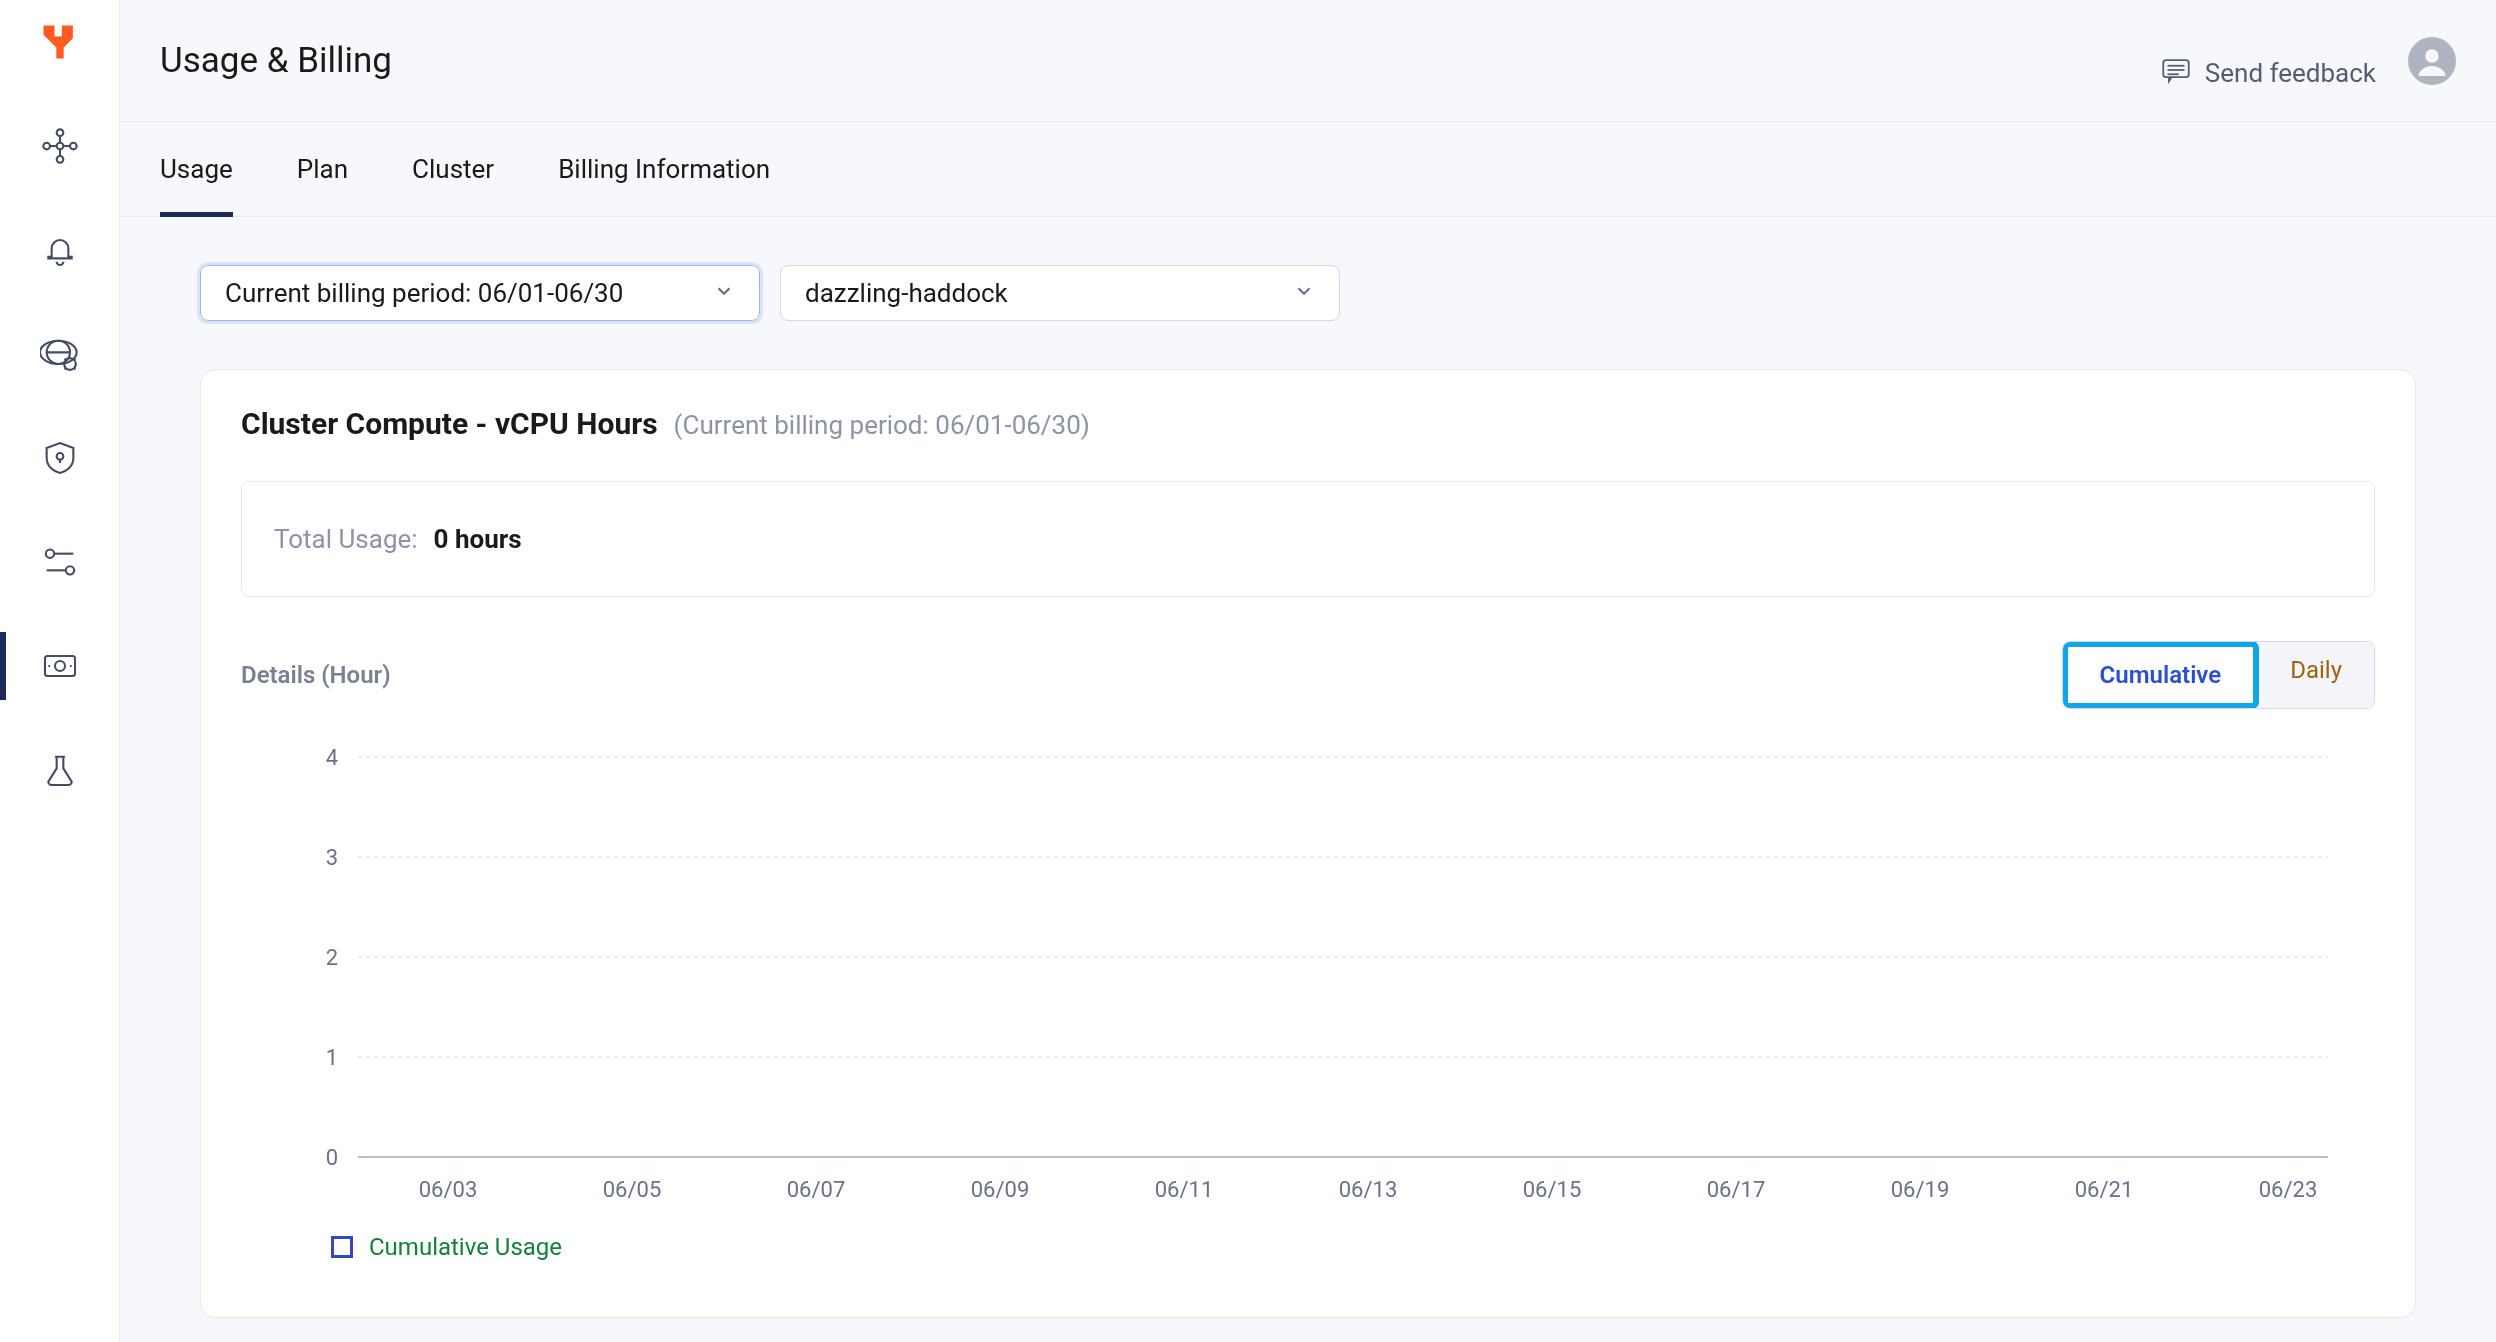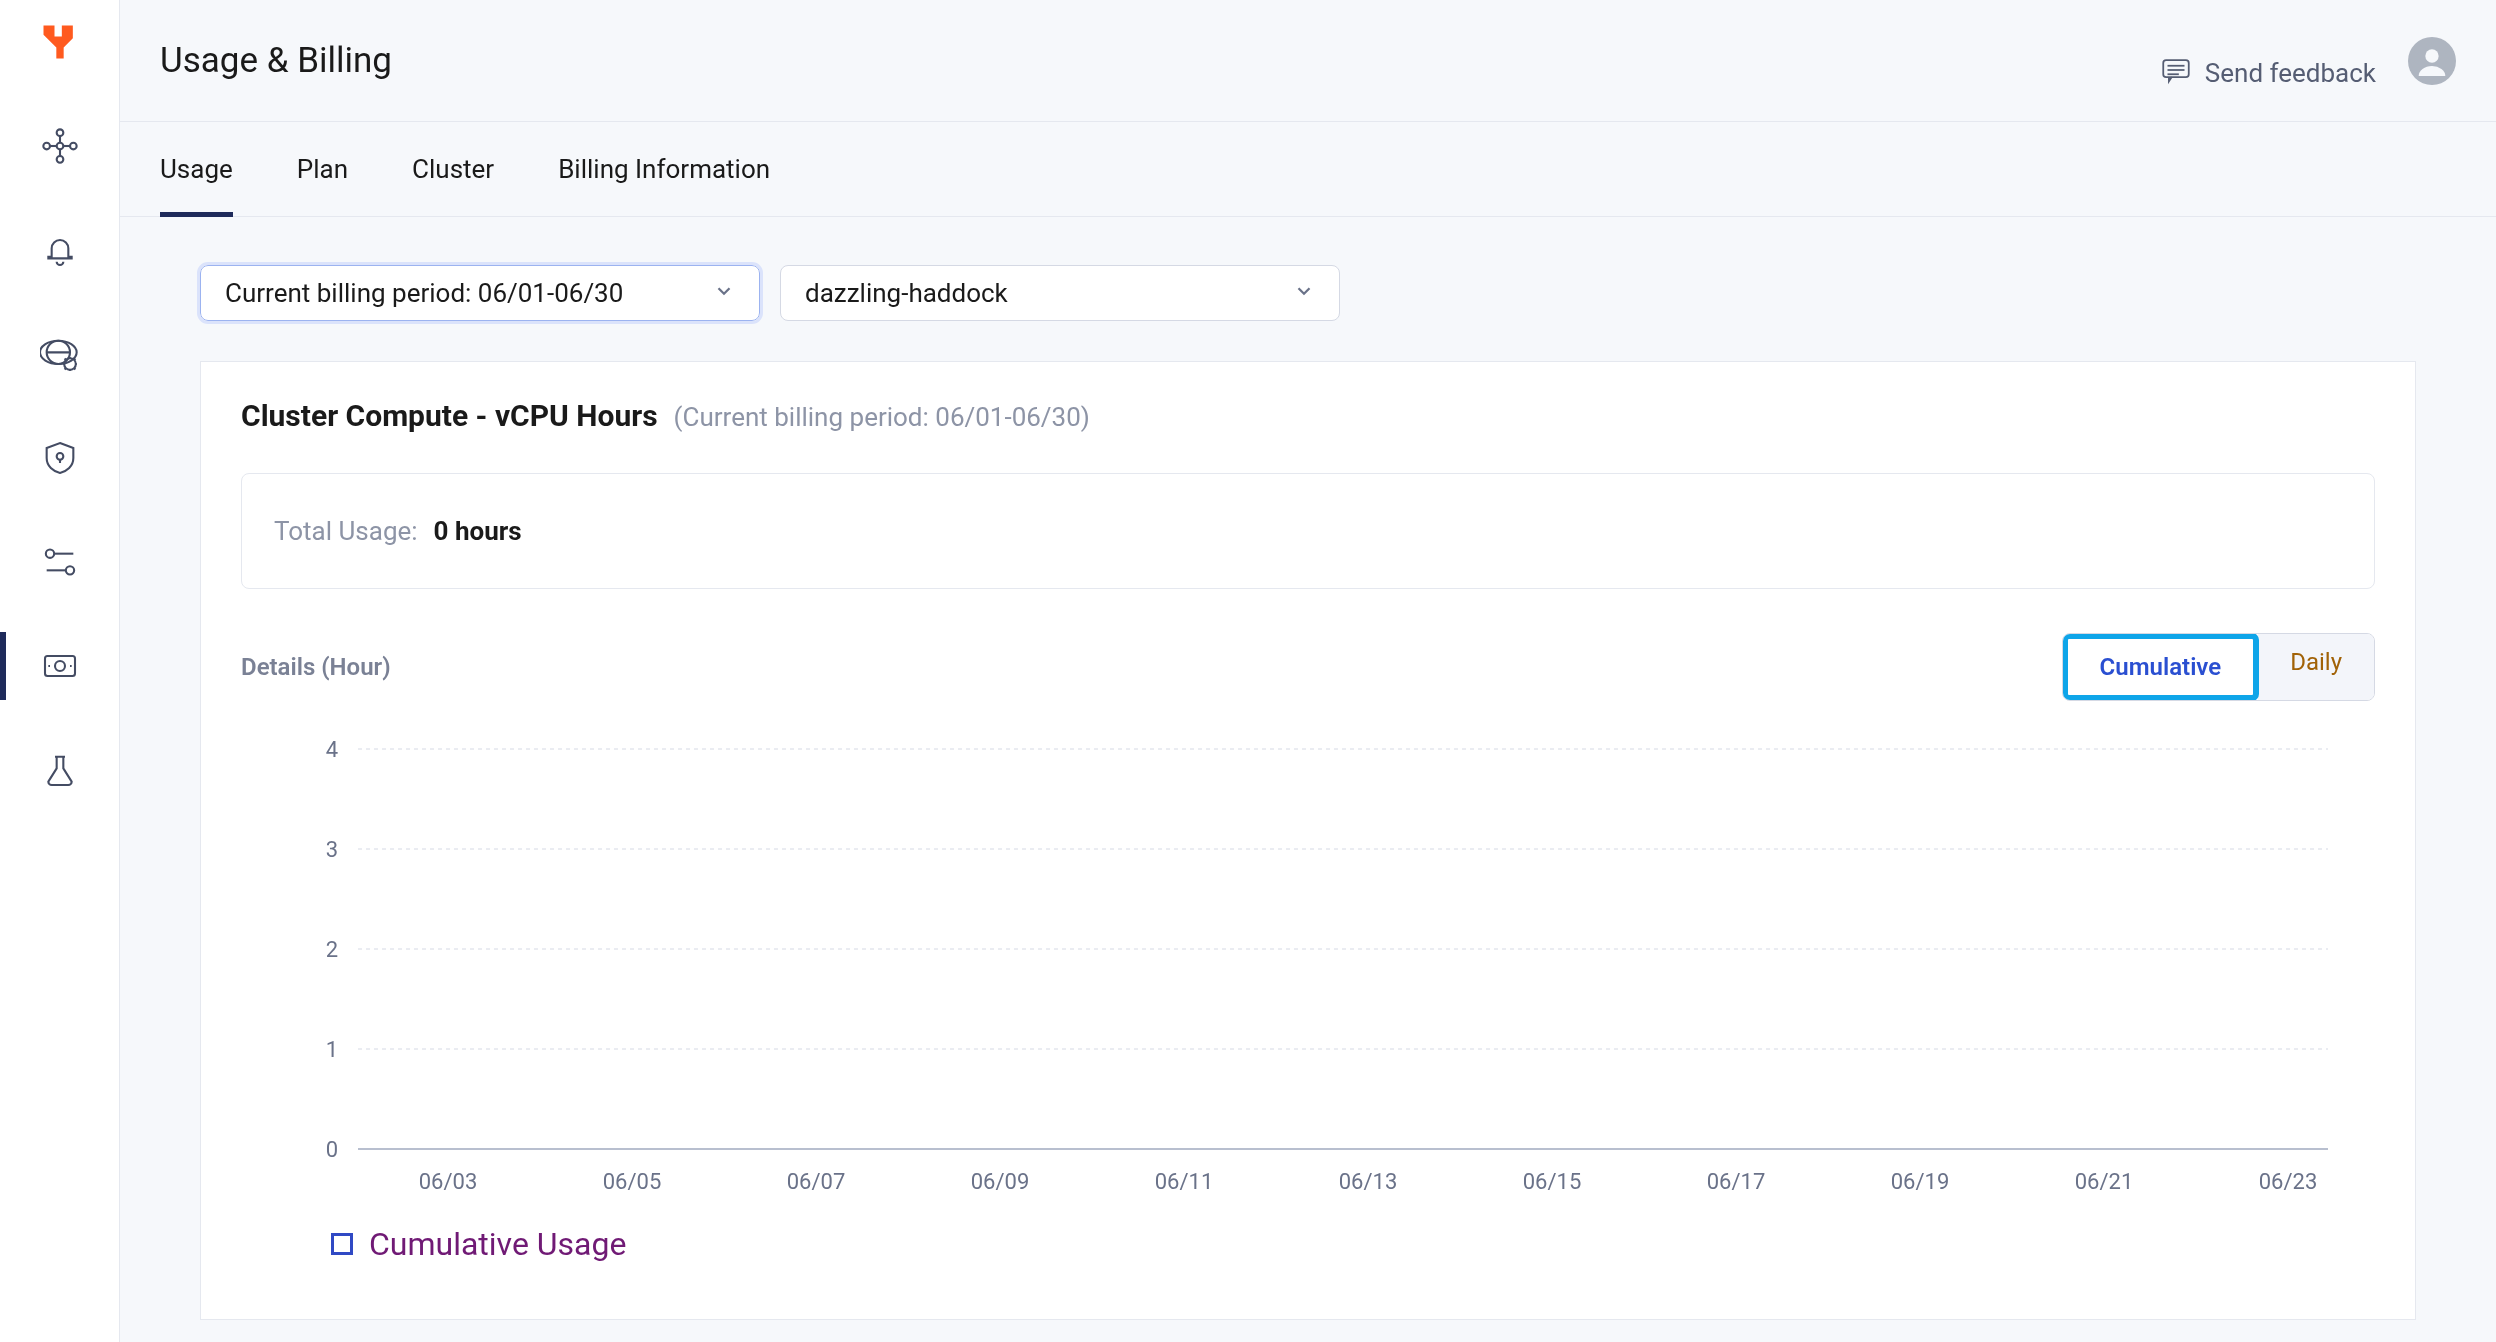--- a/index.html
+++ b/index.html
@@ -109,24 +109,24 @@
       font-size:26px;
       color:#1a1a1a;
       cursor:pointer;
     }
     .select-box.focused {
       outline:3px solid #dbe3fb;
       border-color:#9cb3f0;
     }
     .chev { color:#6a7289; }
     .card {
-      margin: 0 80px;
+      margin: 8px 80px;
       background:#fff;
       border:1px solid #e5e8ef;
-      border-radius:0;
+      border-radius:16px;
       padding: 36px 40px 56px 40px;
       text-align: right;
     }
     .card-header {
       display:flex; align-items:baseline; gap:16px;
       margin-bottom:40px;
     }
     .card-title {
       font-size:30px; font-weight:700; color:#1a1a1a;
     }
@@ -172,21 +172,21 @@
       z-index:1;
       font-weight:600;
     }
     .chart-wrap { position:relative; }
     svg.chart { display:block; }
     .gridline { stroke:#d5d9e4; stroke-width:1; stroke-dasharray:4 4; }
     .axis-line { stroke:#b8bfcf; stroke-width:2; }
     .legend {
       display:flex; align-items:center; gap:16px;
       padding-left:90px; padding-top:16px;
-      font-size:32px; color:#701a75;
+      font-size:24px; color:#15803d;
     }
     .legend-swatch {
       width:22px; height:22px;
       border:3px solid #3049c4;
       background:#fff;
     }
   </style>
 </head>
 <body>
 

